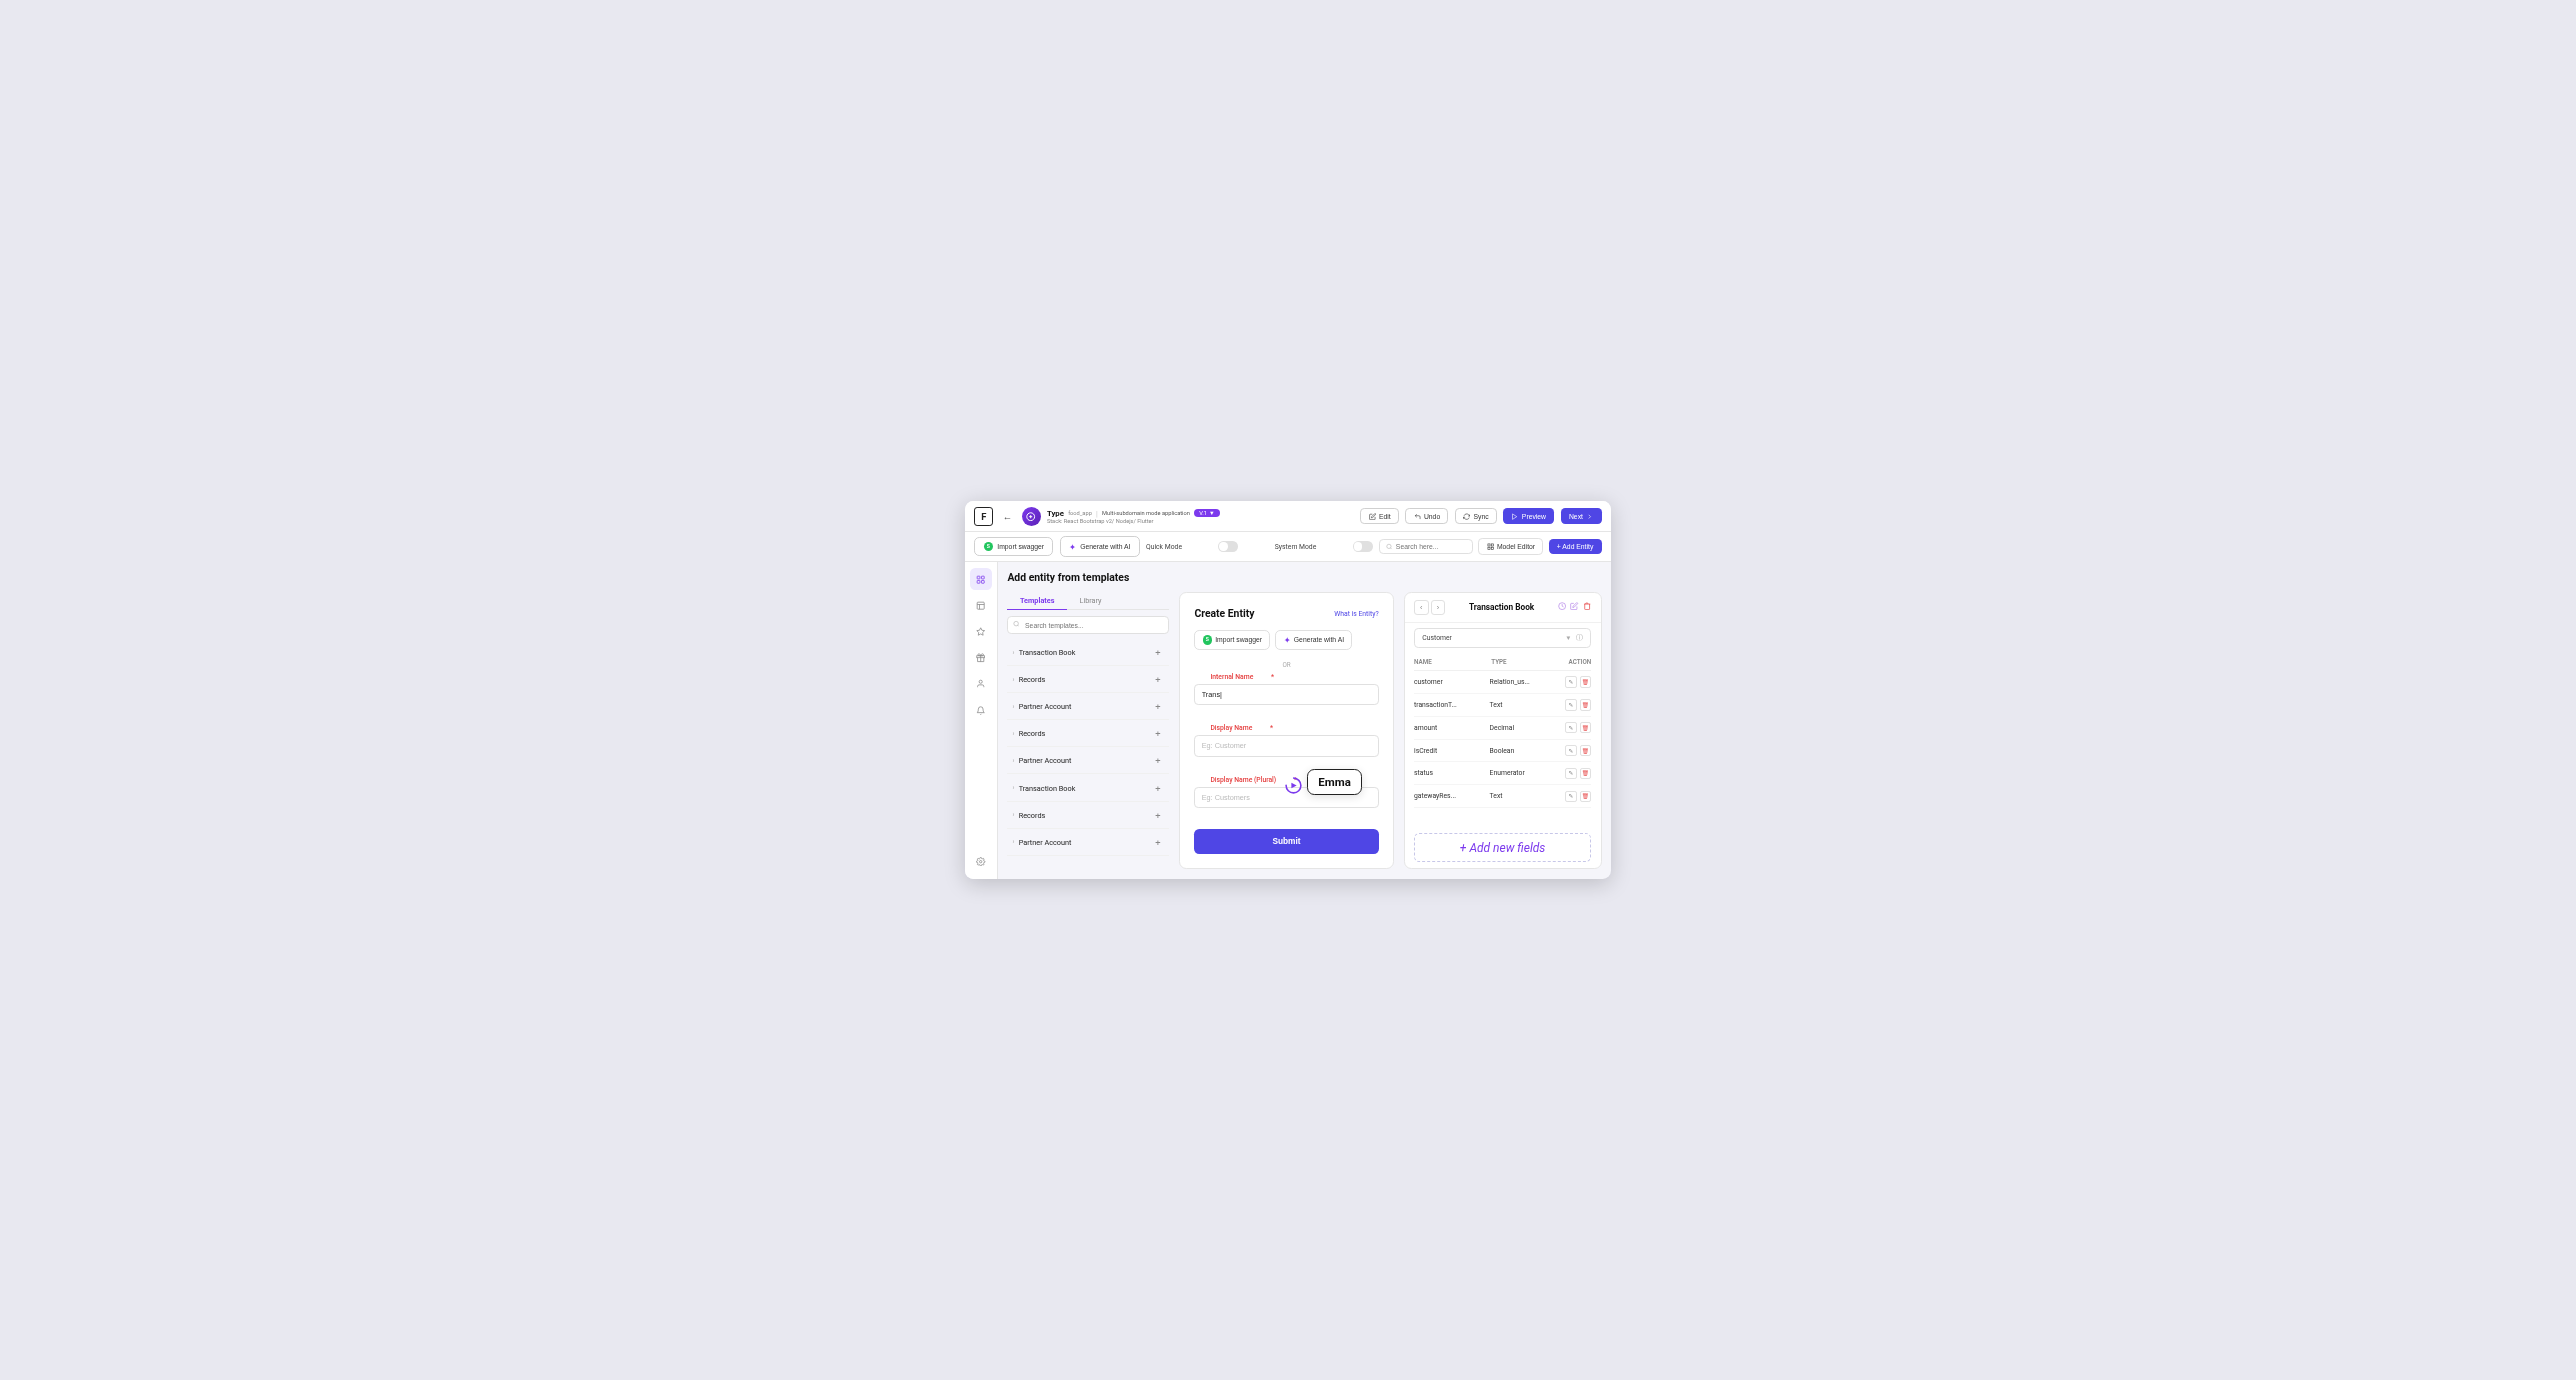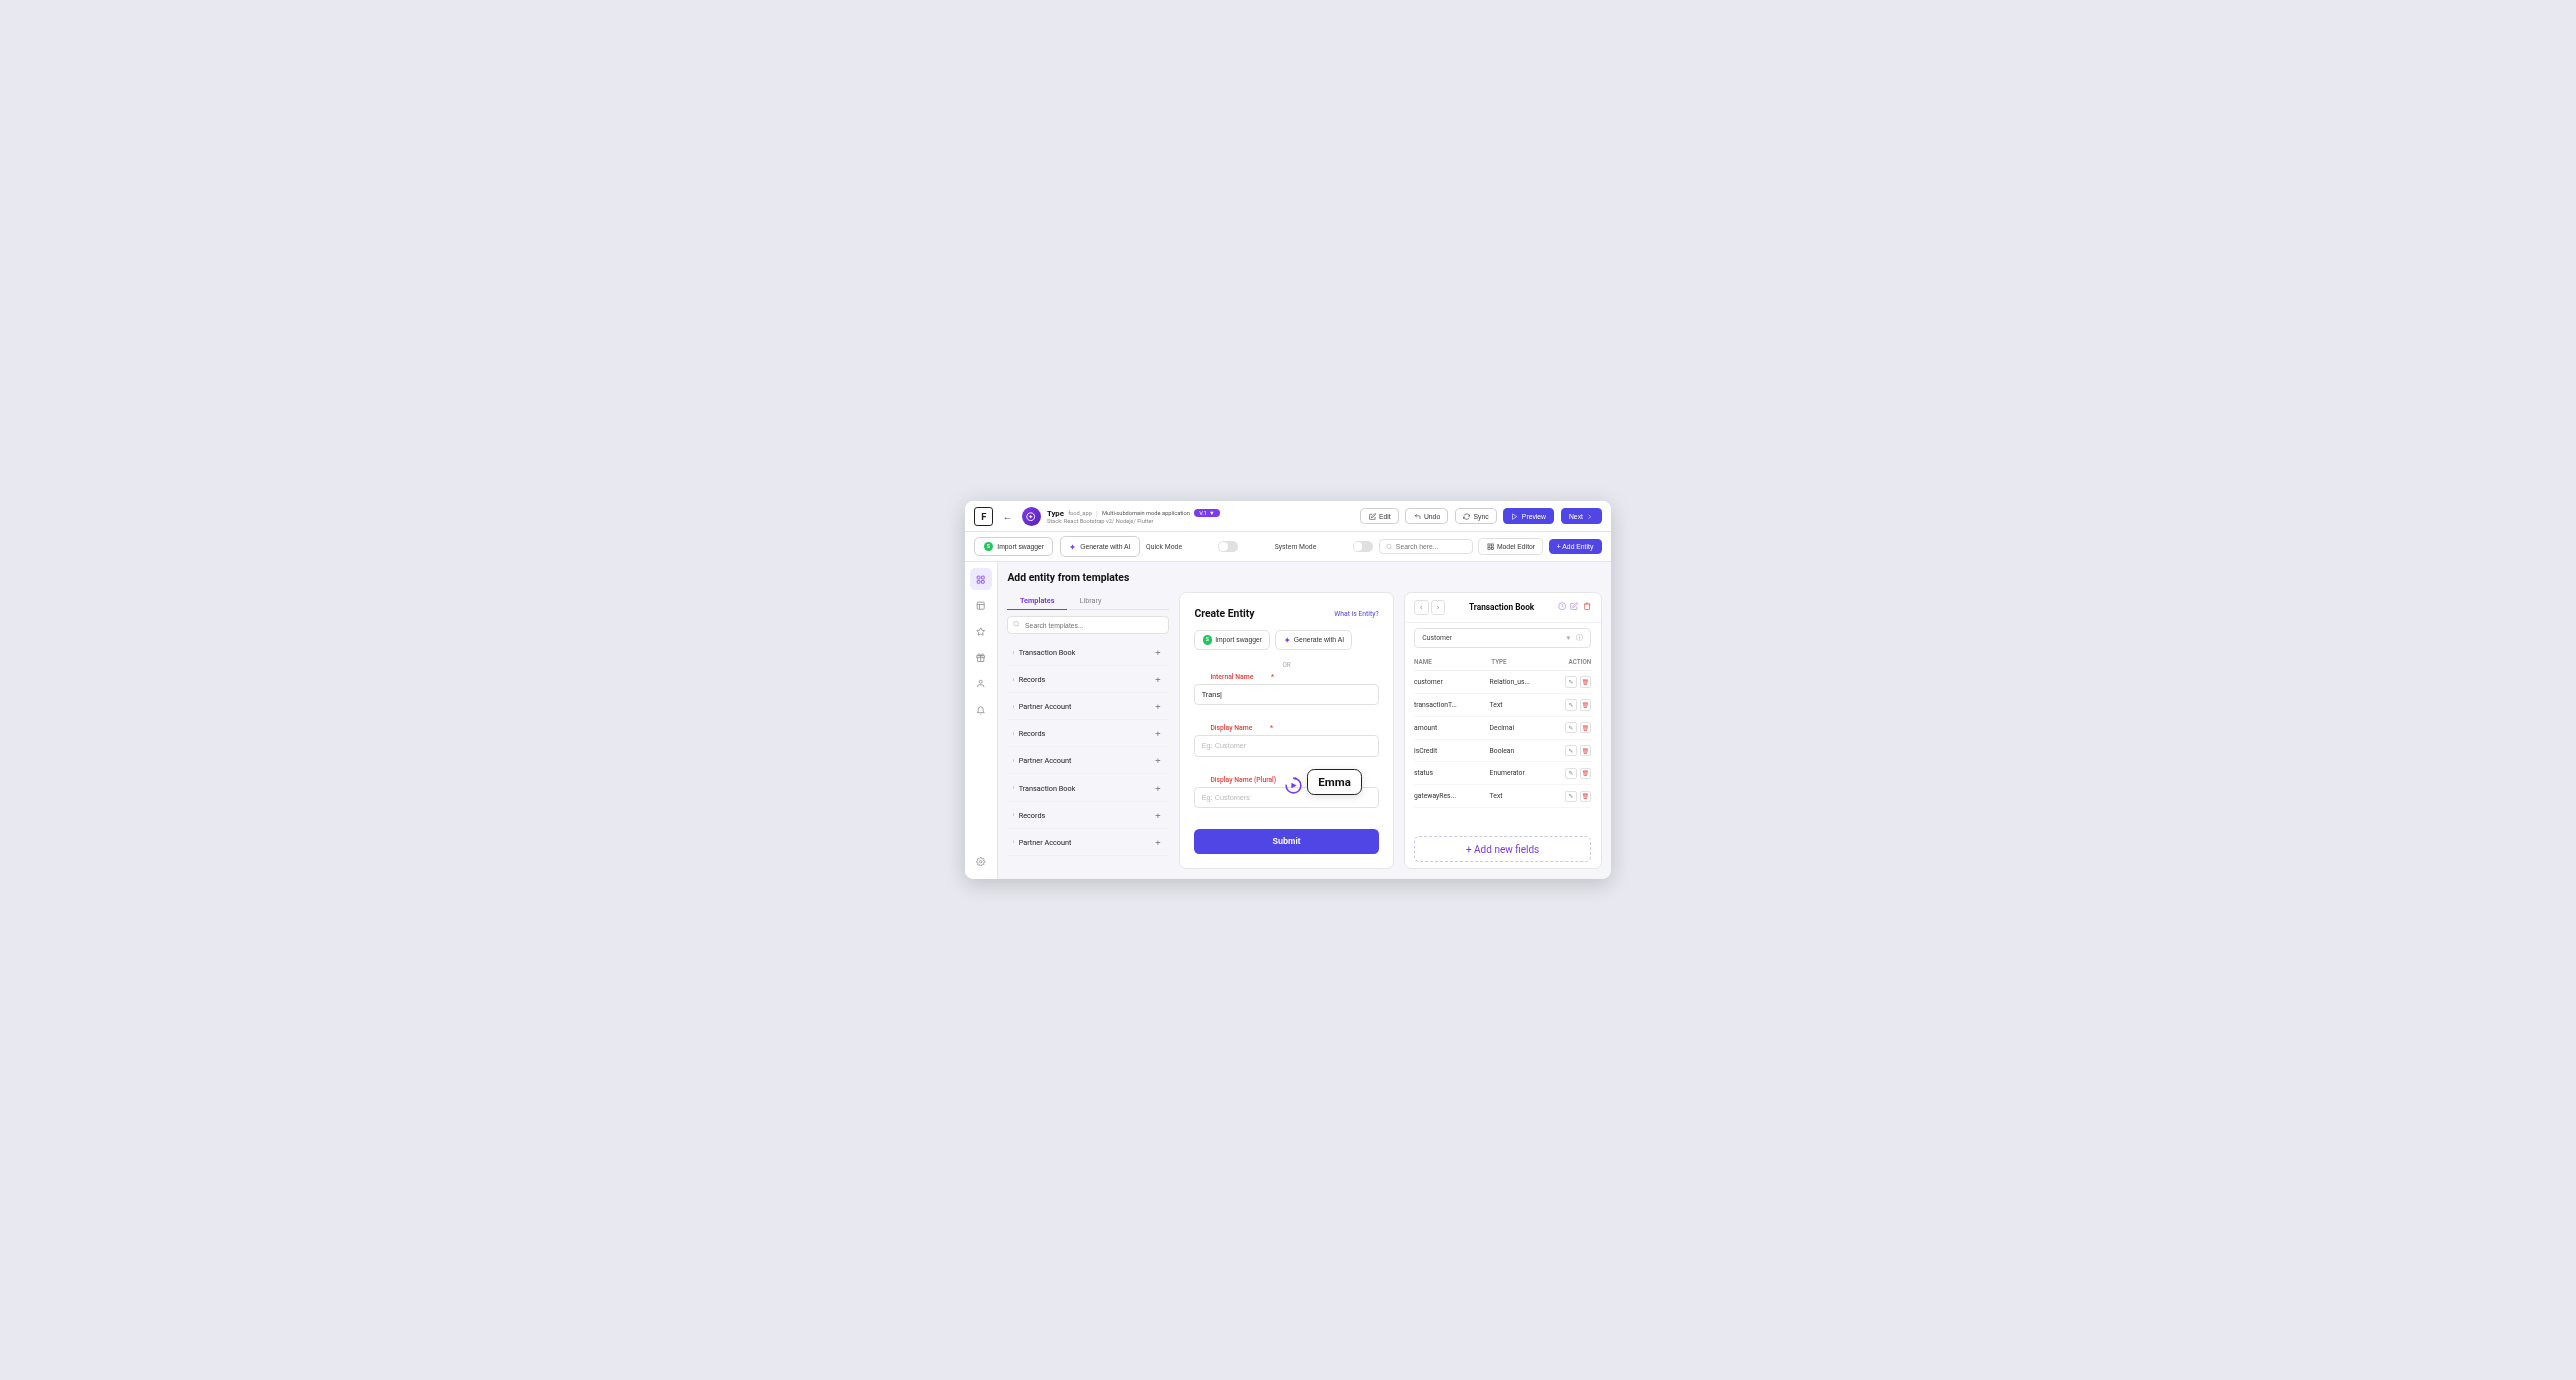--- a/index.html
+++ b/index.html
@@ -422,23 +422,23 @@
       color: #777;
     }
     .rp-del-btn { color: #e53e3e; }
     .rp-add-fields {
       margin: 6.3px 9.4px;
       border: 0.8px dashed #c7c7e8;
       border-radius: 5.2px;
       padding: 6.3px;
       text-align: right;
       color: #7c3aed;
-      font-size: 10px;
-      cursor: pointer;
-      display: flex; align-items: center; justify-content: center; gap: 3.1px;
+      font-size: 12px;
+      cursor: pointer;
+      display: flex; align-items: center; justify-content: center; gap: 3.1px; font-style: italic;
     }
     
     ::-webkit-scrollbar { width: 2.1px; height: 2.1px; }
     ::-webkit-scrollbar-thumb { background: #ccc; border-radius: 1px; }
     
     .mode-section {
       display: flex;
       align-items: center;
       gap: 15px;
       flex: 1;

